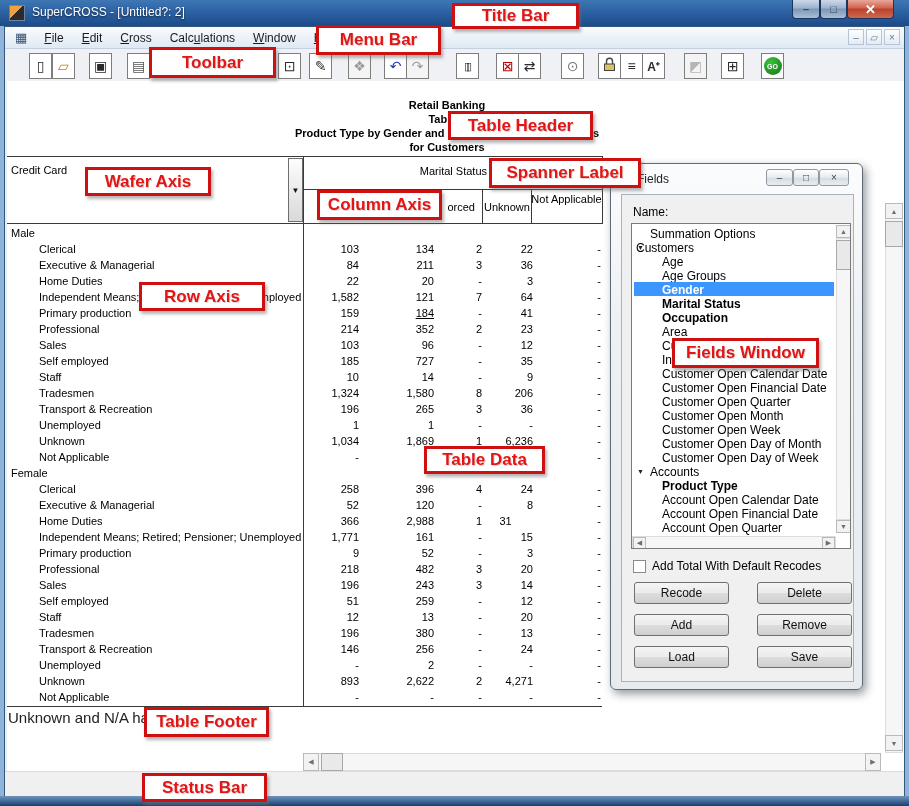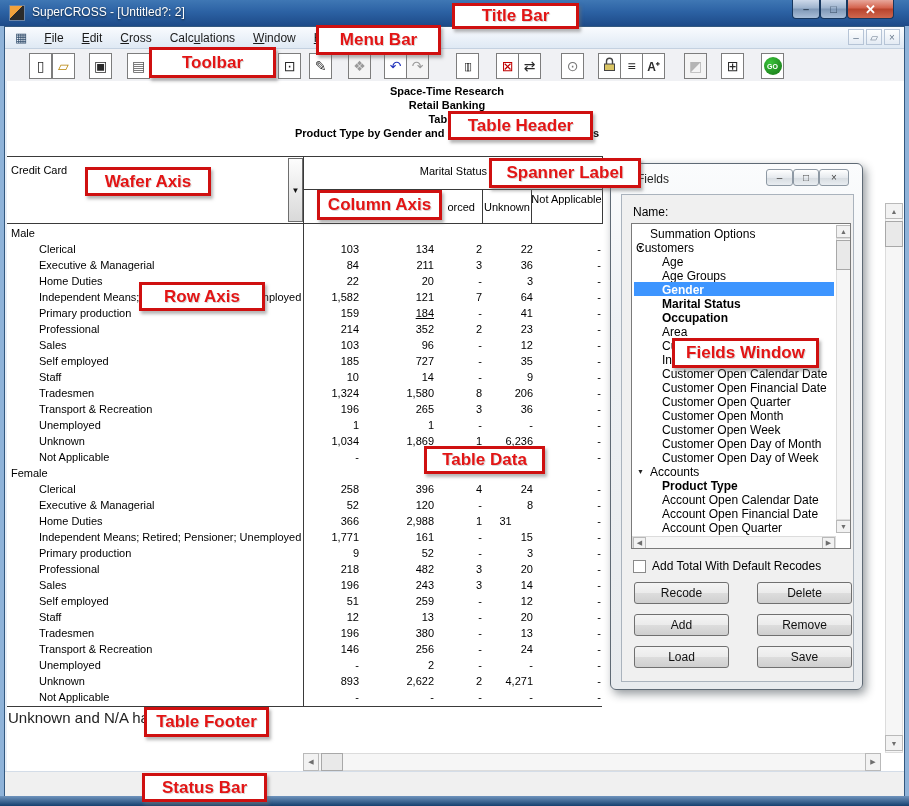--- a/index.html
+++ b/index.html
@@ -189,24 +189,24 @@
         </div>
       </div>
 
     <div class="doc" id="doc">
       <div class="waferlab">Credit Card</div>
       <div class="waferdrop">
           <span>▼</span>
         </div>
       <div class="spanner">Marital Status</div>
       <div class="tfooter">Unknown and N/A have bee</div>
-    <div class="hdrline" style="top: 4px;">Space-Time Research</div>
         <div class="hdrline" style="top: 18px;">Retail Banking</div>
         <div class="hdrline" style="top: 32px;">Table 2</div>
         <div class="hdrline" style="top: 46px;">Product Type by Gender and Occupation by Marital Status</div>
+        <div class="hdrline" style="top: 60px;">for Customers</div>
         <div class="hline" style="left: 0px; top: 75px; width: 595px;"></div>
         <div class="hline" style="left: 296px; top: 108px; width: 299px;"></div>
         <div class="hline" style="left: 0px; top: 142px; width: 595px;"></div>
         <div class="hline" style="left: 0px; top: 625px; width: 595px;"></div>
         <div class="vline" style="left: 296px; top: 75px; height: 551px;"></div>
         <div class="vline" style="left: 595px; top: 75px; height: 68px;"></div>
         <div class="vline" style="left: 475px; top: 108px; height: 35px;"></div>
         <div class="vline" style="left: 524px; top: 108px; height: 35px;"></div>
         <div class="colhdr" style="left: 410px; top: 120px; width: 58px; text-align: right;">orced</div>
         <div class="colhdr" style="left: 476px; top: 120px; width: 48px; text-align: center;">Unknown</div>

